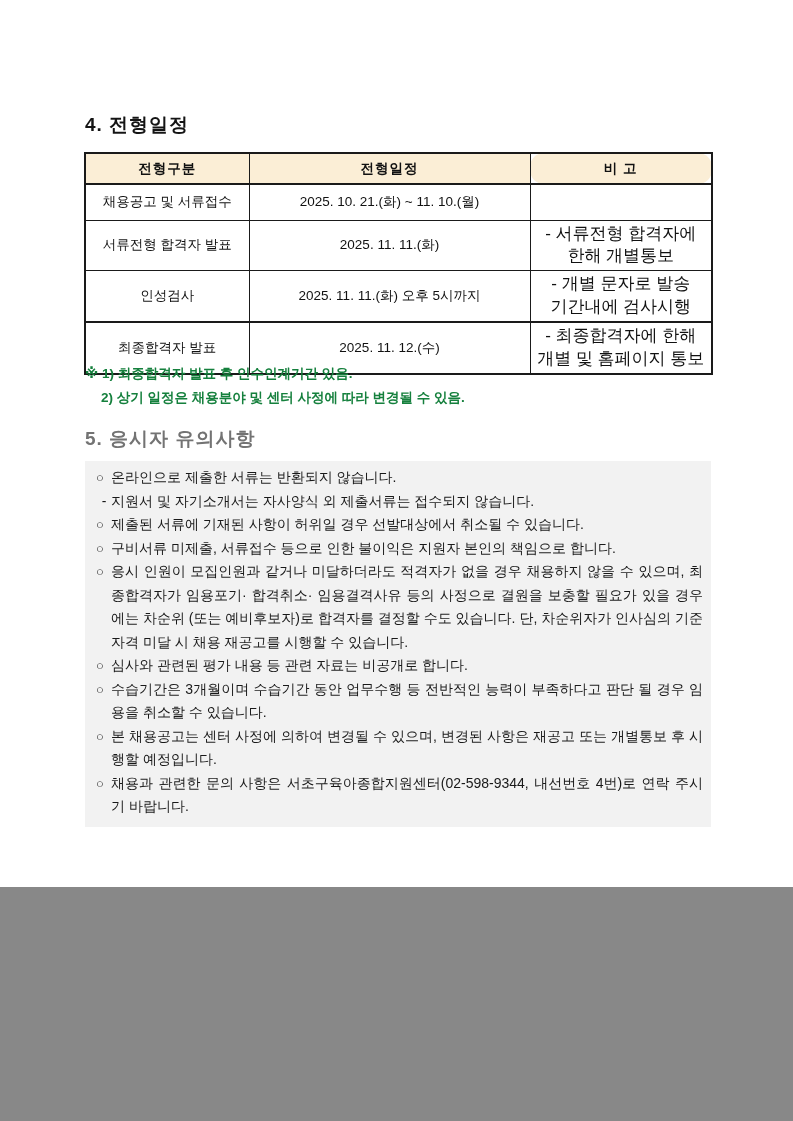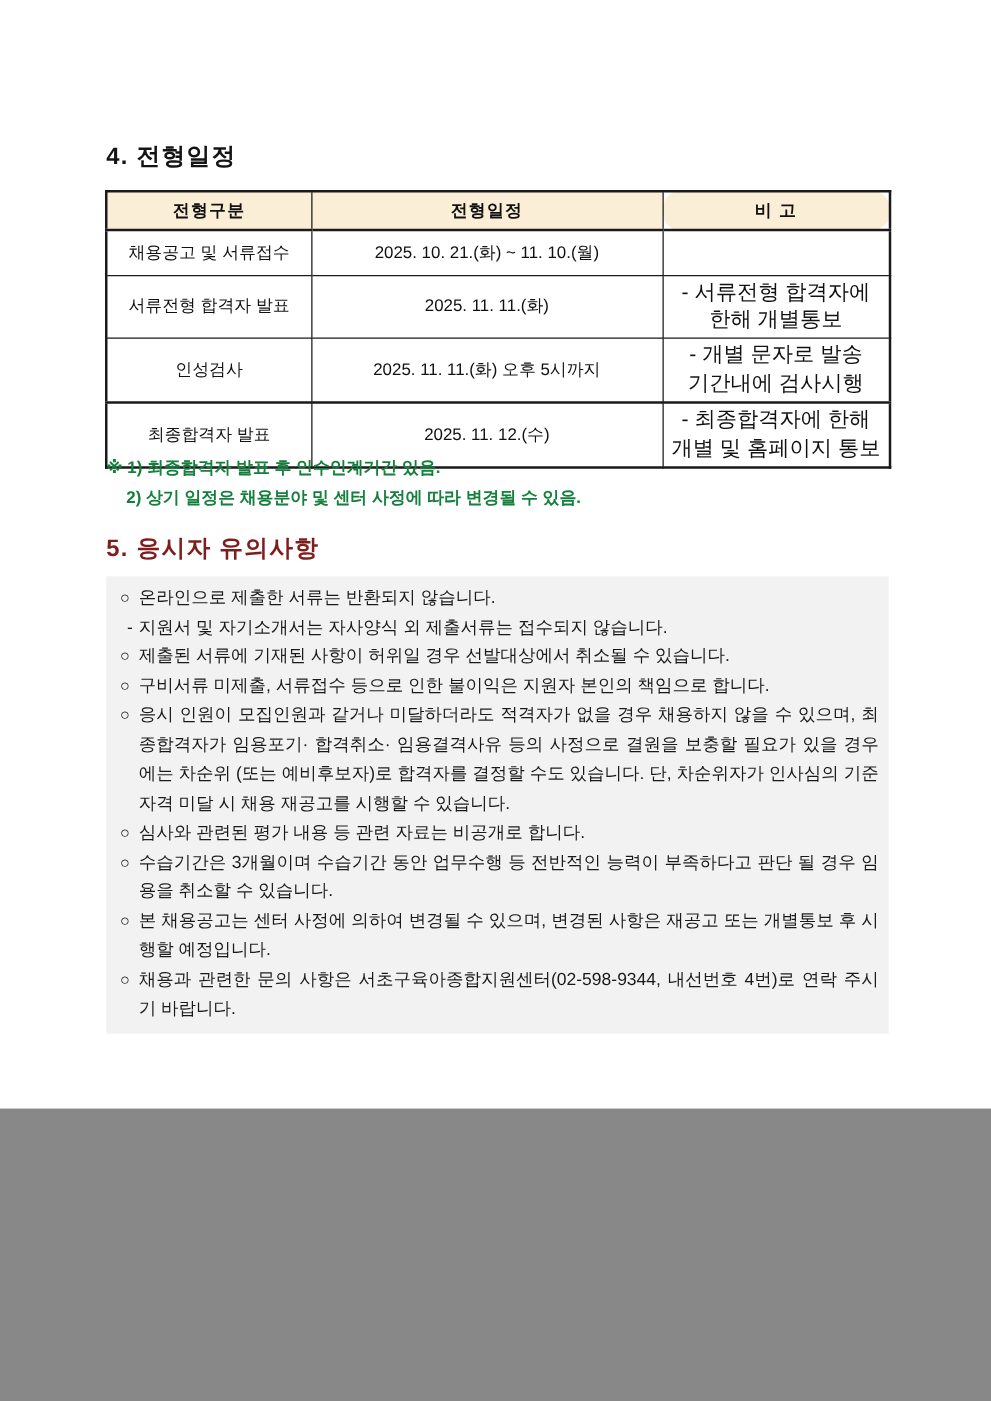--- a/index.html
+++ b/index.html
@@ -67,21 +67,21 @@
     color: #15803d;
   }
   .footnote-line2 { padding-left: 16px; }
   
   .sec5-title {
     position: absolute;
     left: 85px; top: 426px;
     font-size: 19px;
     font-weight: bold;
     letter-spacing: 1px;
-    color: #7f1d1d;
+    color: #737373;
   }
   .notice-box {
     position: absolute;
     left: 85px; top: 461px;
     width: 626px;
     background: var(--notice-bg, #f2f2f2);
     padding: 5px 8px 8px 4px;
     font-size: 14px;
     line-height: 23.5px;
     color: #191919;

